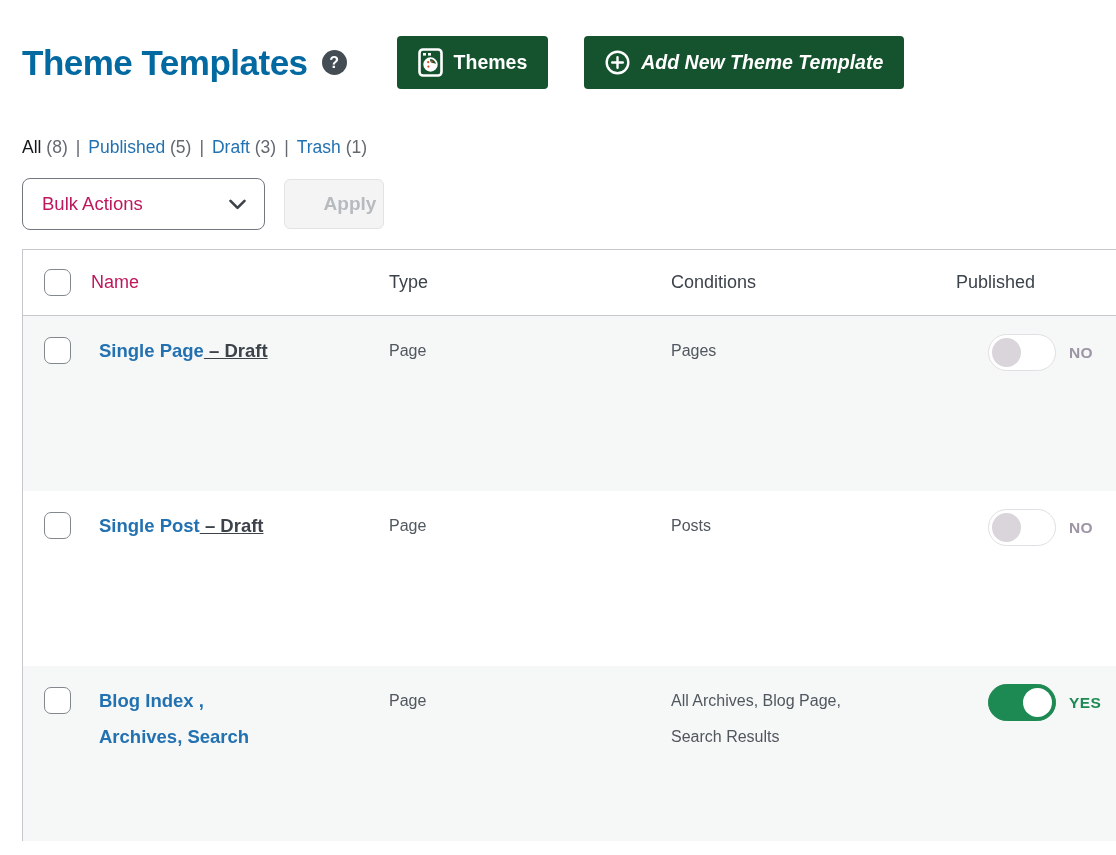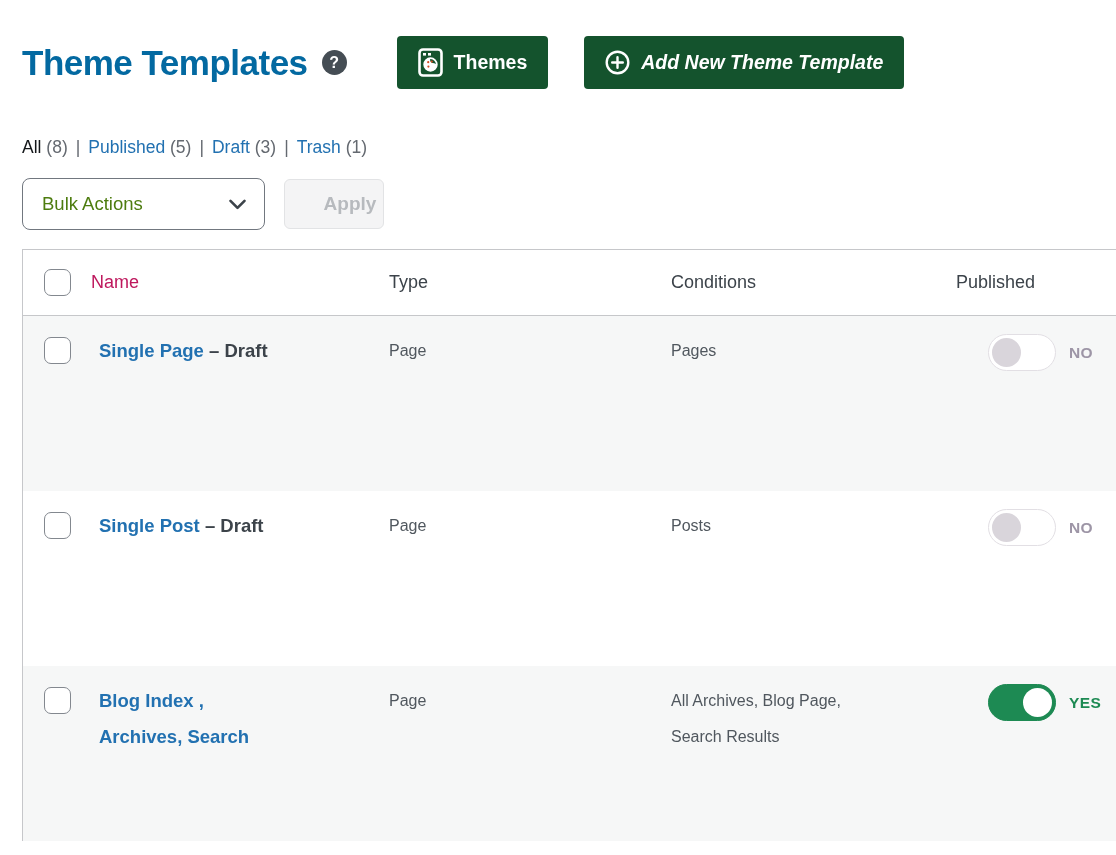--- a/index.html
+++ b/index.html
@@ -24,21 +24,21 @@
   .filter-item { text-decoration:none; cursor:pointer; }
   .filter-item .f-label { color:#2271b1; }
   .filter-item.current .f-label { color:#14171a; }
   .f-count { color:#646970; }
   .f-sep { color:#646970; }
 
   
   .bulk-row { margin:20px 0 0 22px; display:flex; align-items:center; gap:19px; }
   .select-box { width:243px; height:52px; background:#fff; border:1.5px solid #71777f;
     border-radius:8px; display:flex; align-items:center; justify-content:space-between;
-    padding:0 18px 0 19px; font-size:18.5px; color:#4d7c0f; cursor:pointer; }
+    padding:0 18px 0 19px; font-size:18.5px; color:#be185d; cursor:pointer; }
   .apply-btn { width:100px; height:50px; background:#f4f4f5; border:1.5px solid #e2e3e5;
     border-radius:6px; color:#b7babe; font-size:19px; font-weight:600;
     font-family:inherit; cursor:default;padding-left:32px; }
 
   
   .tpl-table { margin:19px 0 0 22px; width:1156px;
     border-top:1px solid #c6c7ca; border-left:1px solid #c6c7ca; }
   .thead { display:flex; align-items:center; height:66px; background:#fff;
     border-bottom:1px solid #c6c7ca; font-size:18px; color:#3c434a; }
   .trow { display:flex; height:175px; background:#fff; }
@@ -49,21 +49,21 @@
   .c-cond  { width:285px; flex-shrink:0; }
   .c-pub   { width:223px; flex-shrink:0; }
   .checkbox { display:block; width:27px; height:27px; border:1.5px solid #83888f;
     border-radius:7px; background:#fff; cursor:pointer; }
   .thead .checkbox { margin:0; }
   .trow .c-check .checkbox { margin-top:21px; }
   .sort-link { color:#be185d; text-decoration:none; cursor:pointer; }
   .trow .c-name, .trow .c-type, .trow .c-cond { padding-top:17px; }
   .name-link { display:inline-block; max-width:180px; color:#2271b1; font-weight:700;
     font-size:18.5px; line-height:36px; text-decoration:none; cursor:pointer; vertical-align:top;margin-left:8px; }
-  .name-suffix { color:#3c434a; font-weight:700; font-size:18.5px; line-height:36px; }
+  .name-suffix { color:#3c434a; font-weight:700; font-size:18.5px; line-height:36px;text-decoration:underline; }
   .cell-text { font-size:16px; color:#50575e; line-height:36px; max-width:200px; }
   .toggle-wrap { display:flex; align-items:center; margin:18px 0 0 32px; }
   .toggle { position:relative; width:68px; height:37px; border-radius:19px; cursor:pointer; }
   .toggle.off { background:#fff; border:1.5px solid #e2dfe4; }
   .toggle.off .knob { position:absolute; left:3px; top:2.5px; width:29px; height:29px;
     border-radius:50%; background:#d9d5db; }
   .toggle.on { background:#1d8a53; border:1.5px solid #1d8a53; }
   .toggle.on .knob { position:absolute; right:3px; top:2.5px; width:29px; height:29px;
     border-radius:50%; background:#fff; }
   .toggle-state { margin-left:13px; font-size:15.5px; font-weight:700;

